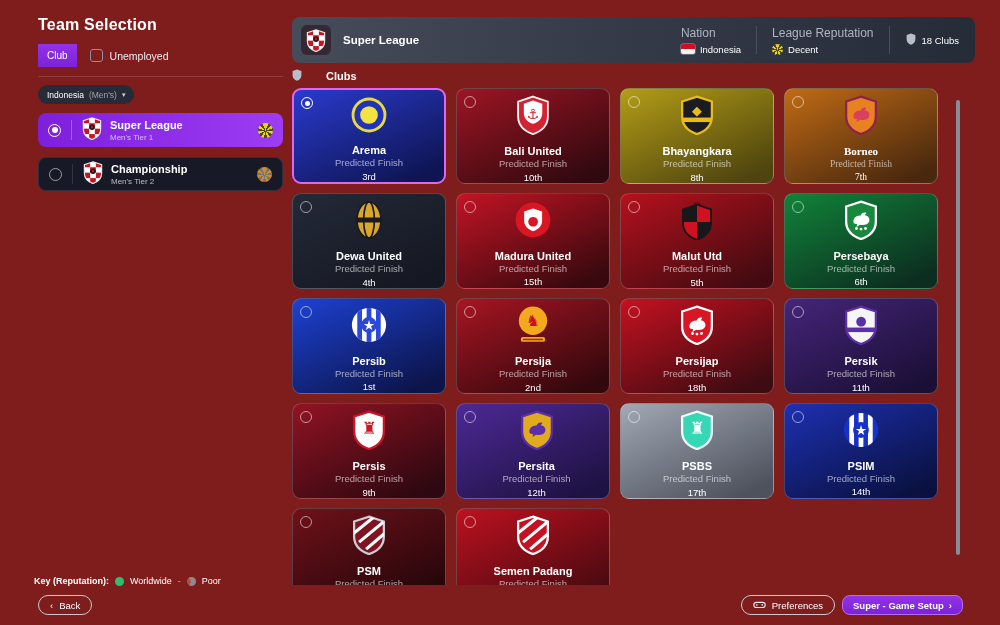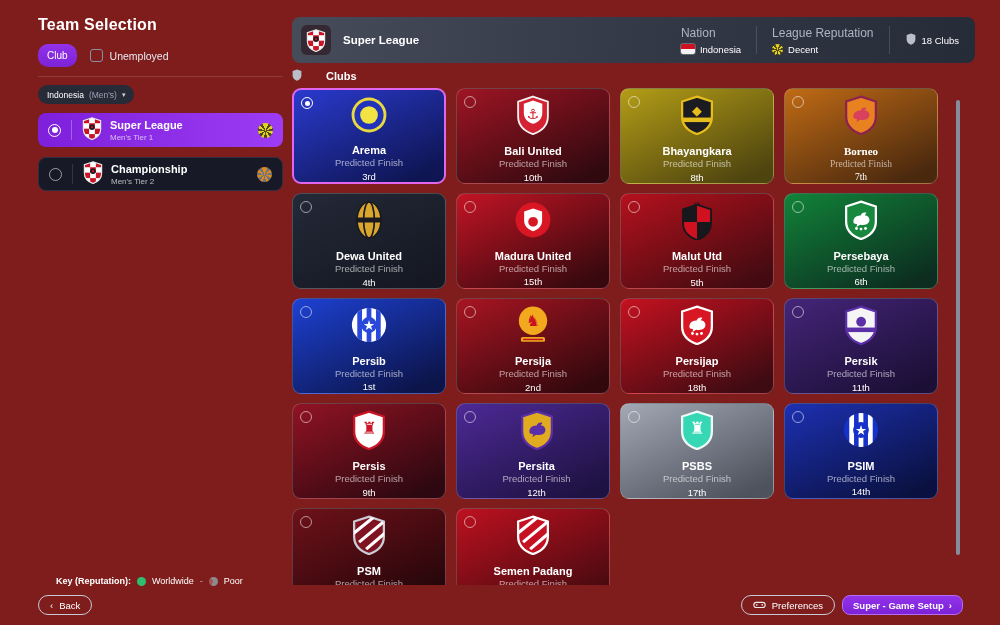--- a/index.html
+++ b/index.html
@@ -4,21 +4,21 @@
 <style>
   * { margin:0; padding:0; box-sizing:border-box; }
   html,body { background:#0b0e15; }
   .app{position:relative;width:1000px;height:625px;background:#7f1d1d;
        font-family:"Liberation Sans",sans-serif;color:#fff;overflow:hidden}
 
   
   .page-title{position:absolute;left:38px;top:16px;font-size:16px;font-weight:bold;letter-spacing:.2px}
   .filters{position:absolute;left:38px;top:44px;display:flex;align-items:center;gap:13px}
   .club-btn{background:linear-gradient(180deg,#9232ea,#7d22d6);border:none;color:#fff;
-            font-size:10px;padding:6px 9px;border-radius:10px;font-family:inherit;cursor:pointer}
+            font-size:10px;padding:6px 9px;border-radius:0;font-family:inherit;cursor:pointer}
   .chk-wrap{display:flex;align-items:center;gap:7px;font-size:10.5px;color:#e8eaf0;cursor:pointer}
   .chk{width:13px;height:13px;border:1.5px solid #8a90a2;border-radius:3px;background:transparent}
   .hr{position:absolute;left:38px;top:76px;width:245px;height:1px;background:rgba(255,255,255,.14)}
   .dropdown{position:absolute;left:38px;top:85px;height:19px;background:#272b38;border:none;
             border-radius:10px;display:flex;align-items:center;gap:5px;padding:0 9px;
             font-size:8.5px;color:#fff;font-family:inherit;cursor:pointer}
   .dropdown .dim{color:#9ca2b2}
   .chev{font-size:7px;color:#cfd3dd}
 
   .league-row{position:absolute;left:38px;width:245px;height:34px;border-radius:8px;
@@ -65,21 +65,21 @@
         display:flex;flex-direction:column;align-items:center;padding-top:6px;cursor:pointer}
   .card.sel{border:2px solid #e065ef}
   .card .cradio{position:absolute;left:7px;top:7px;width:12px;height:12px}
   .logo{height:40px;display:flex;align-items:center;justify-content:center}
   .cname{font-size:11px;font-weight:bold;margin-top:10px;line-height:13px;white-space:nowrap}
   .cpred{font-size:9.5px;color:rgba(255,255,255,.6);line-height:12.5px}
   .cfin{font-size:9.5px;line-height:13px}
   .sbar{position:absolute;left:956px;top:100px;width:4px;height:455px;background:#868c9a;border-radius:2px}
 
   
-  .keyline{position:absolute;left:56px;top:576px;display:flex;align-items:center;gap:6px;font-size:9px}
+  .keyline{position:absolute;left:34px;top:576px;display:flex;align-items:center;gap:6px;font-size:9px}
   .keylabel{font-weight:bold}
   .dot{width:9px;height:9px;border-radius:50%;flex:none}
   .dot-g{background:#2fbe6e}
   .dot-p{background:conic-gradient(from 210deg,#a85450 0deg 110deg,#8b8b90 110deg 360deg)}
   .keysep{color:#aab0bc}
   .pill{height:20px;border-radius:10px;border:1px solid #c6cad6;background:transparent;color:#fff;
         font-size:9.5px;display:flex;align-items:center;gap:6px;padding:0 11px;
         font-family:inherit;cursor:pointer}
   .back{position:absolute;left:38px;top:595px}
   .fright{position:absolute;right:37px;top:595px;display:flex;gap:7px}

